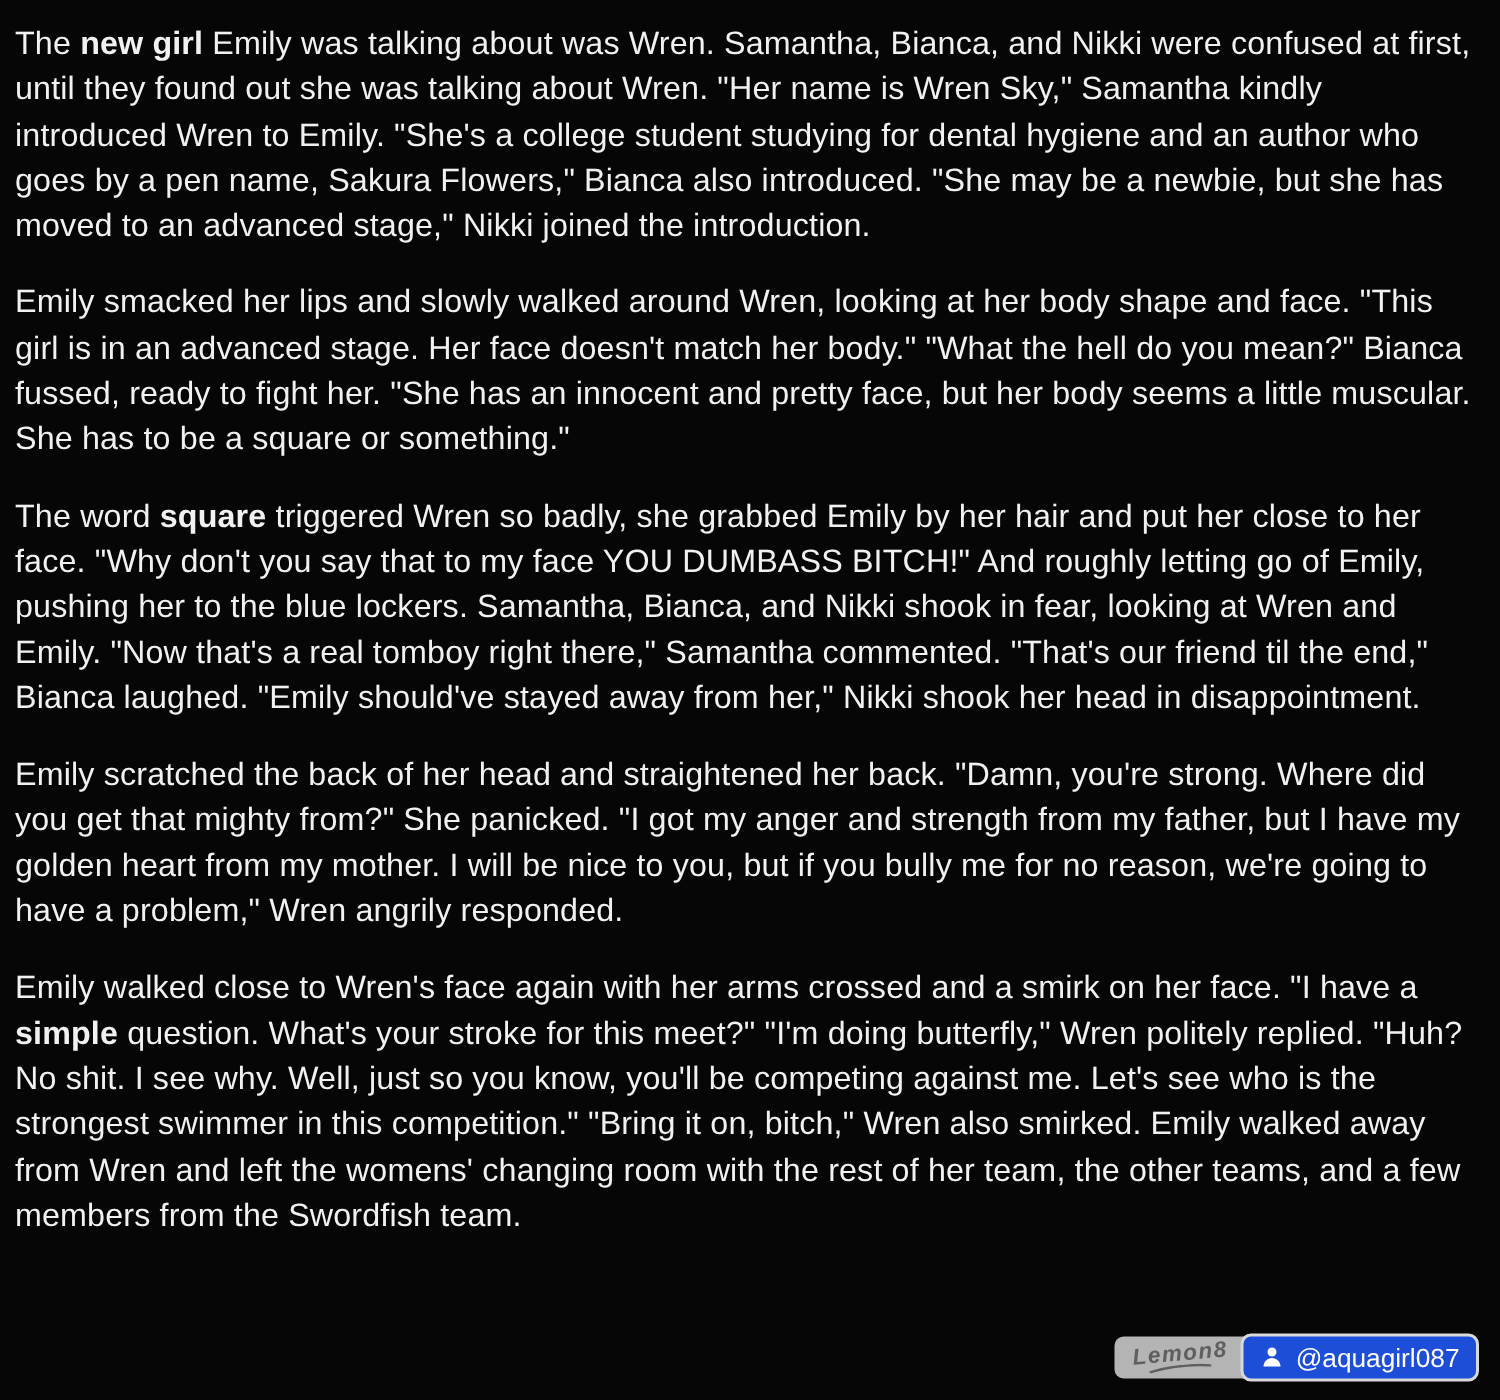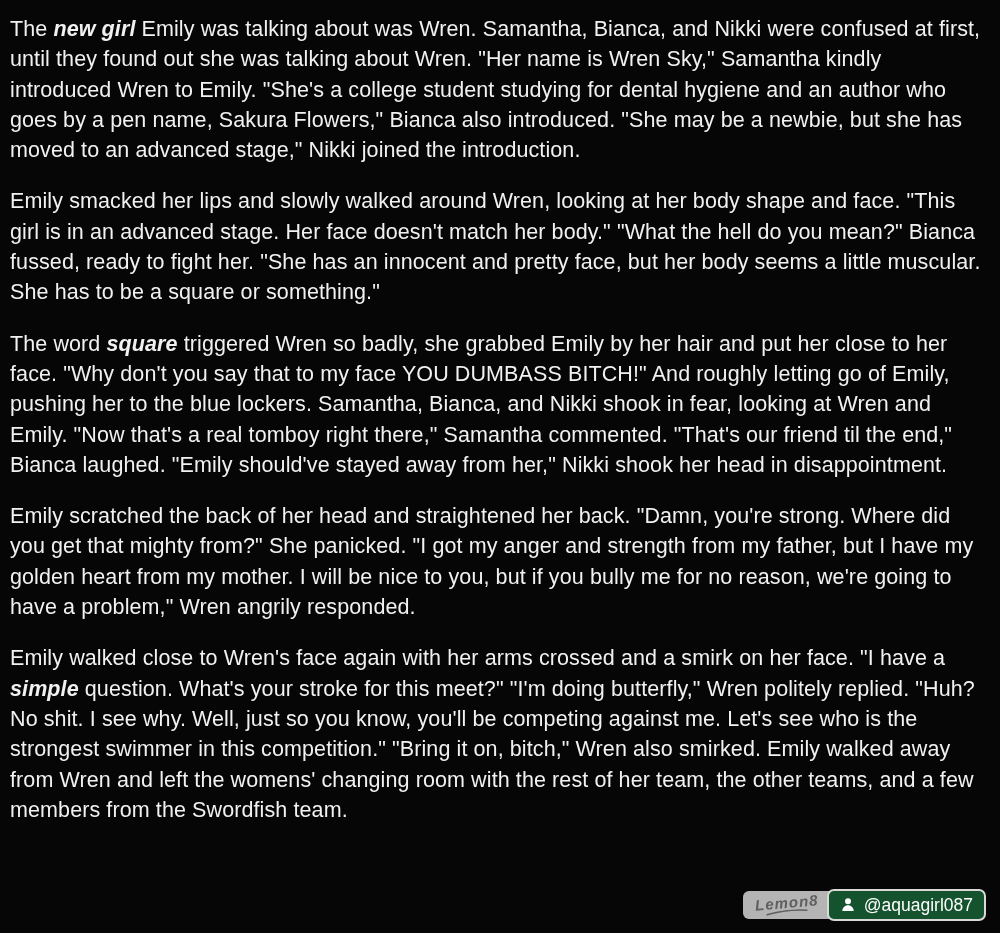--- a/index.html
+++ b/index.html
@@ -23,21 +23,20 @@
     color: #f1f1f1;
     font-size: 21.5px;
     line-height: 30.3px;
     letter-spacing: 0.1px;
   }
   .story p {
     margin: 0 0 21px 0;
   }
   .story .em {
     font-weight: bold;
-    font-style: italic;
   }
   .watermark {
     position: absolute;
     right: 14px;
     bottom: 12px;
     display: flex;
     align-items: center;
   }
   .logo-pill {
     background: #b4b4b4;
@@ -57,21 +56,21 @@
     font-style: italic;
     letter-spacing: 1px;
     transform: rotate(-5deg);
     line-height: 13px;
   }
   .logo-swoosh {
     transform: rotate(-5deg);
     margin-top: 1px;
   }
   .user-badge {
-    background: #14532d;
+    background: #1d4ed8;
     border: 2px solid #d9d9d9;
     border-radius: 7px;
     height: 28px;
     padding: 0 11px;
     display: flex;
     align-items: center;
     gap: 8px;
     color: #ffffff;
     font-size: 17.5px;
   }

